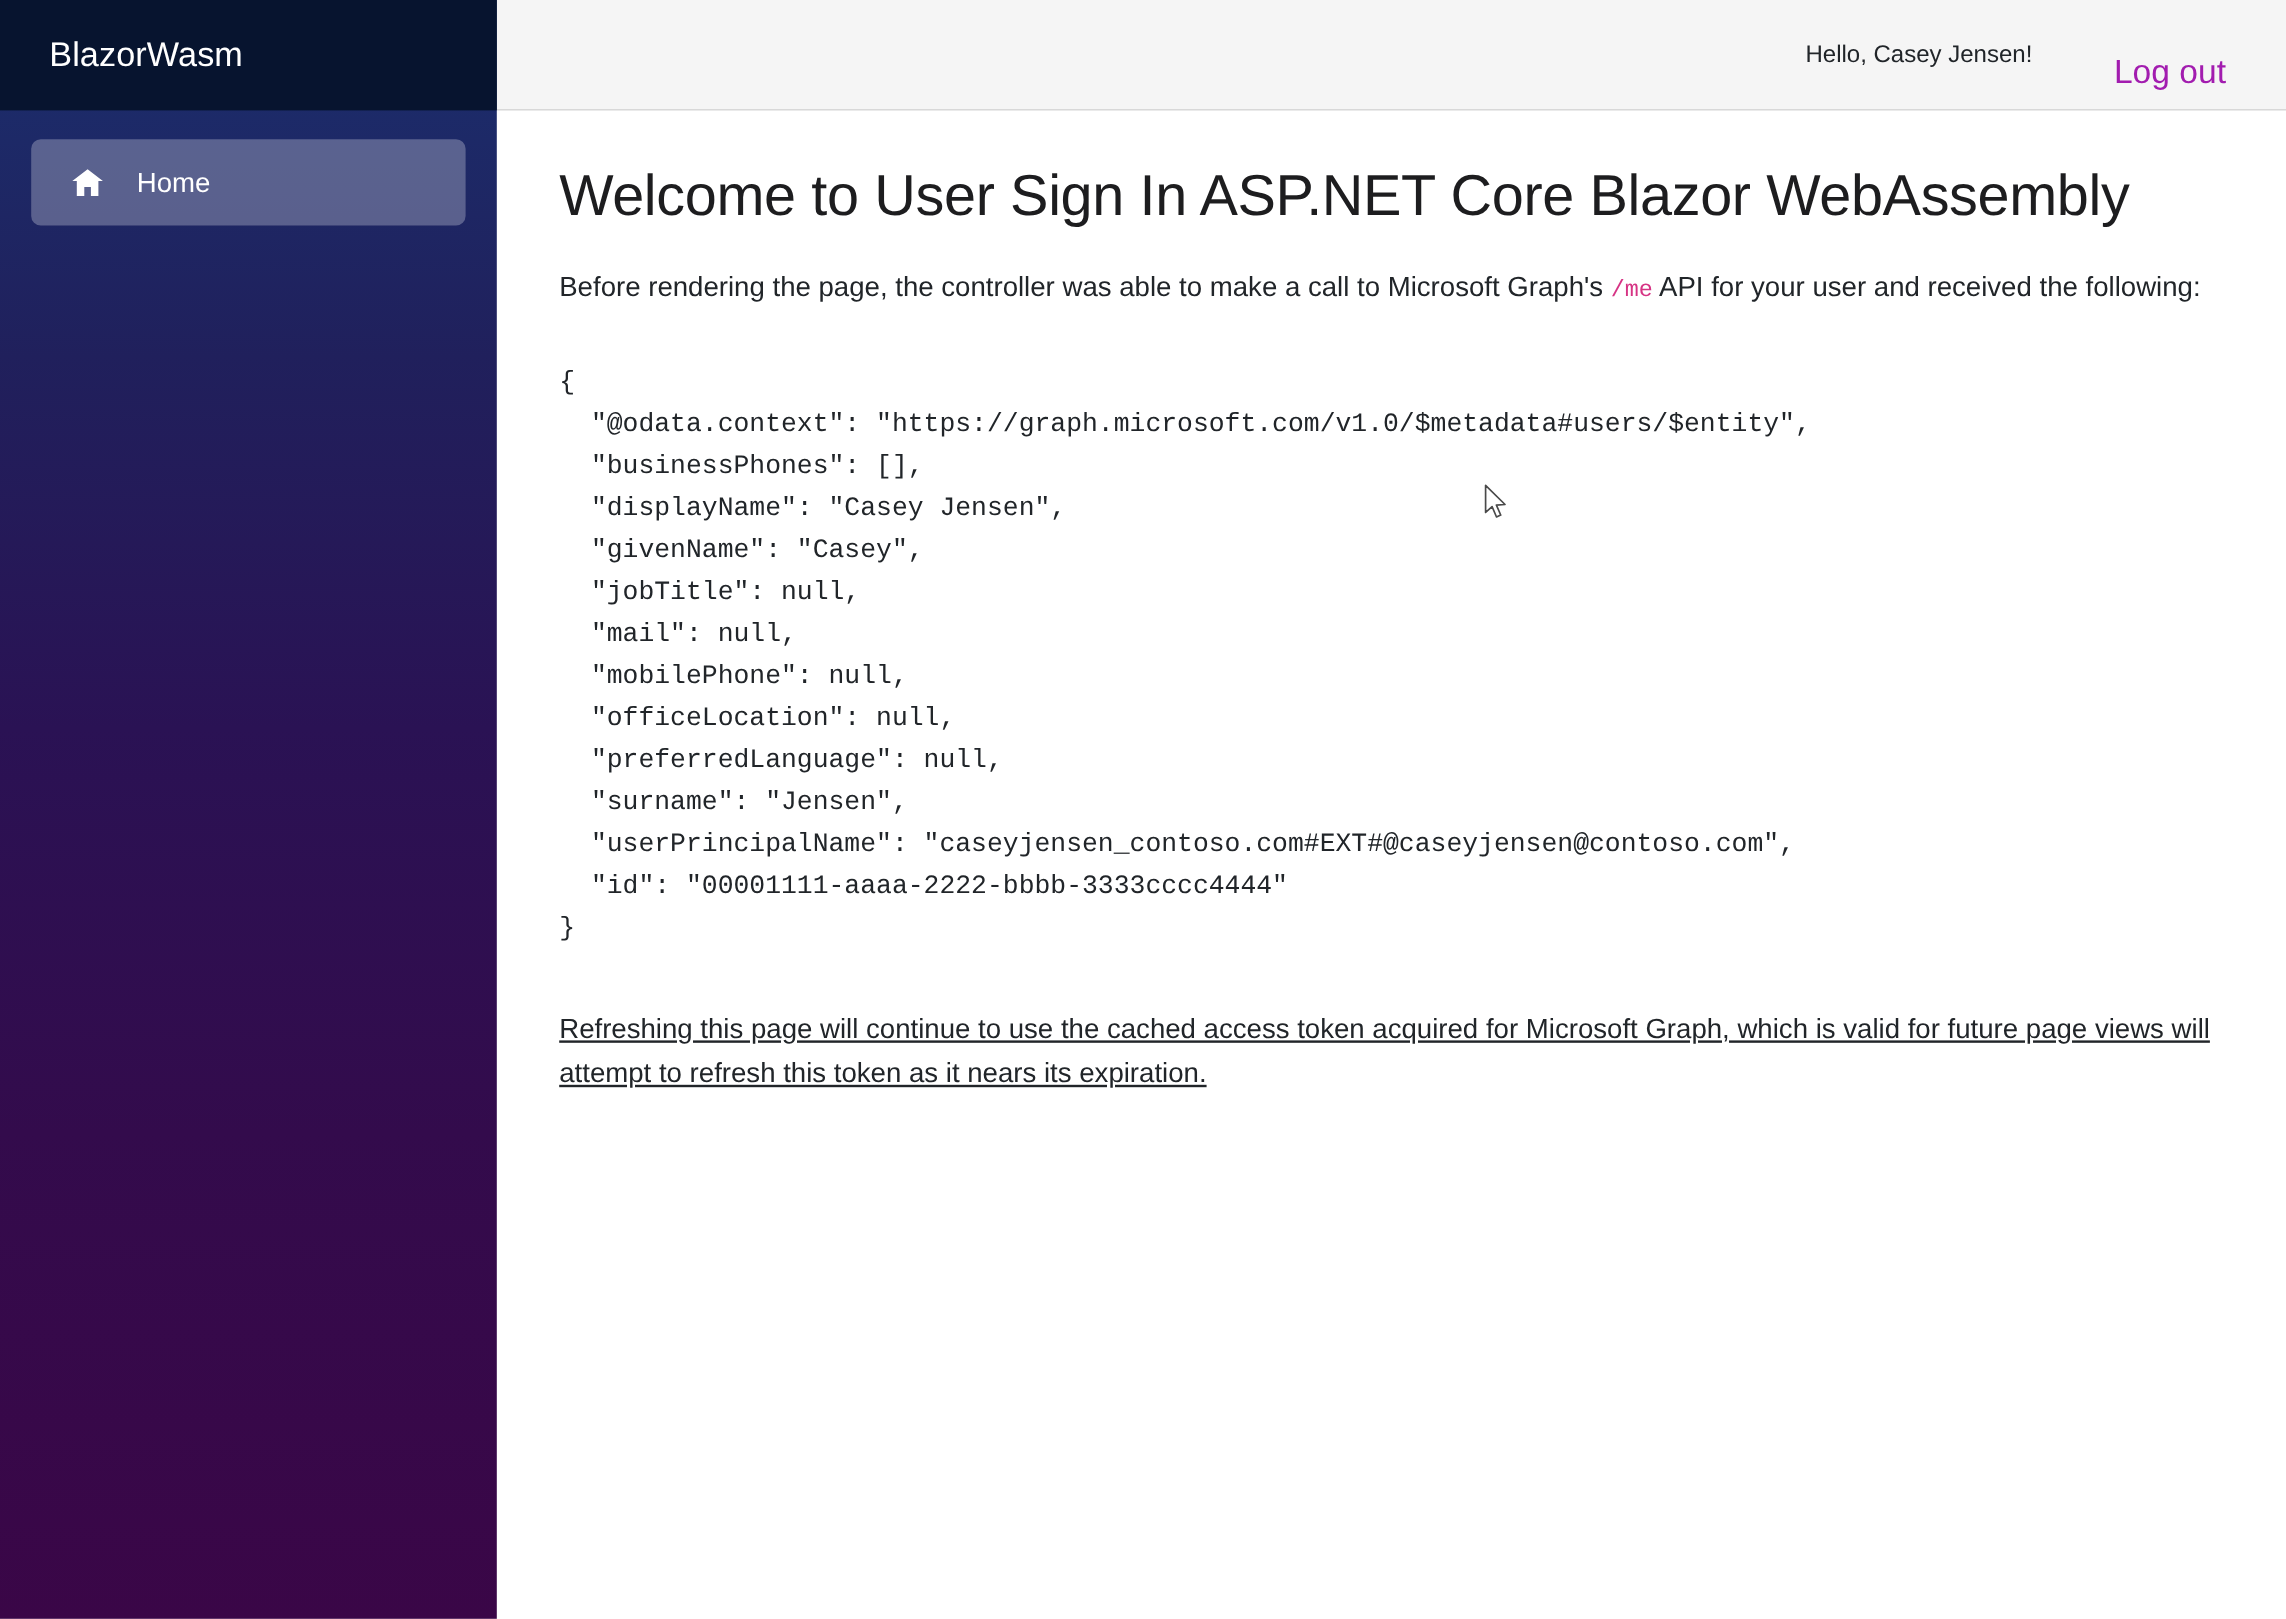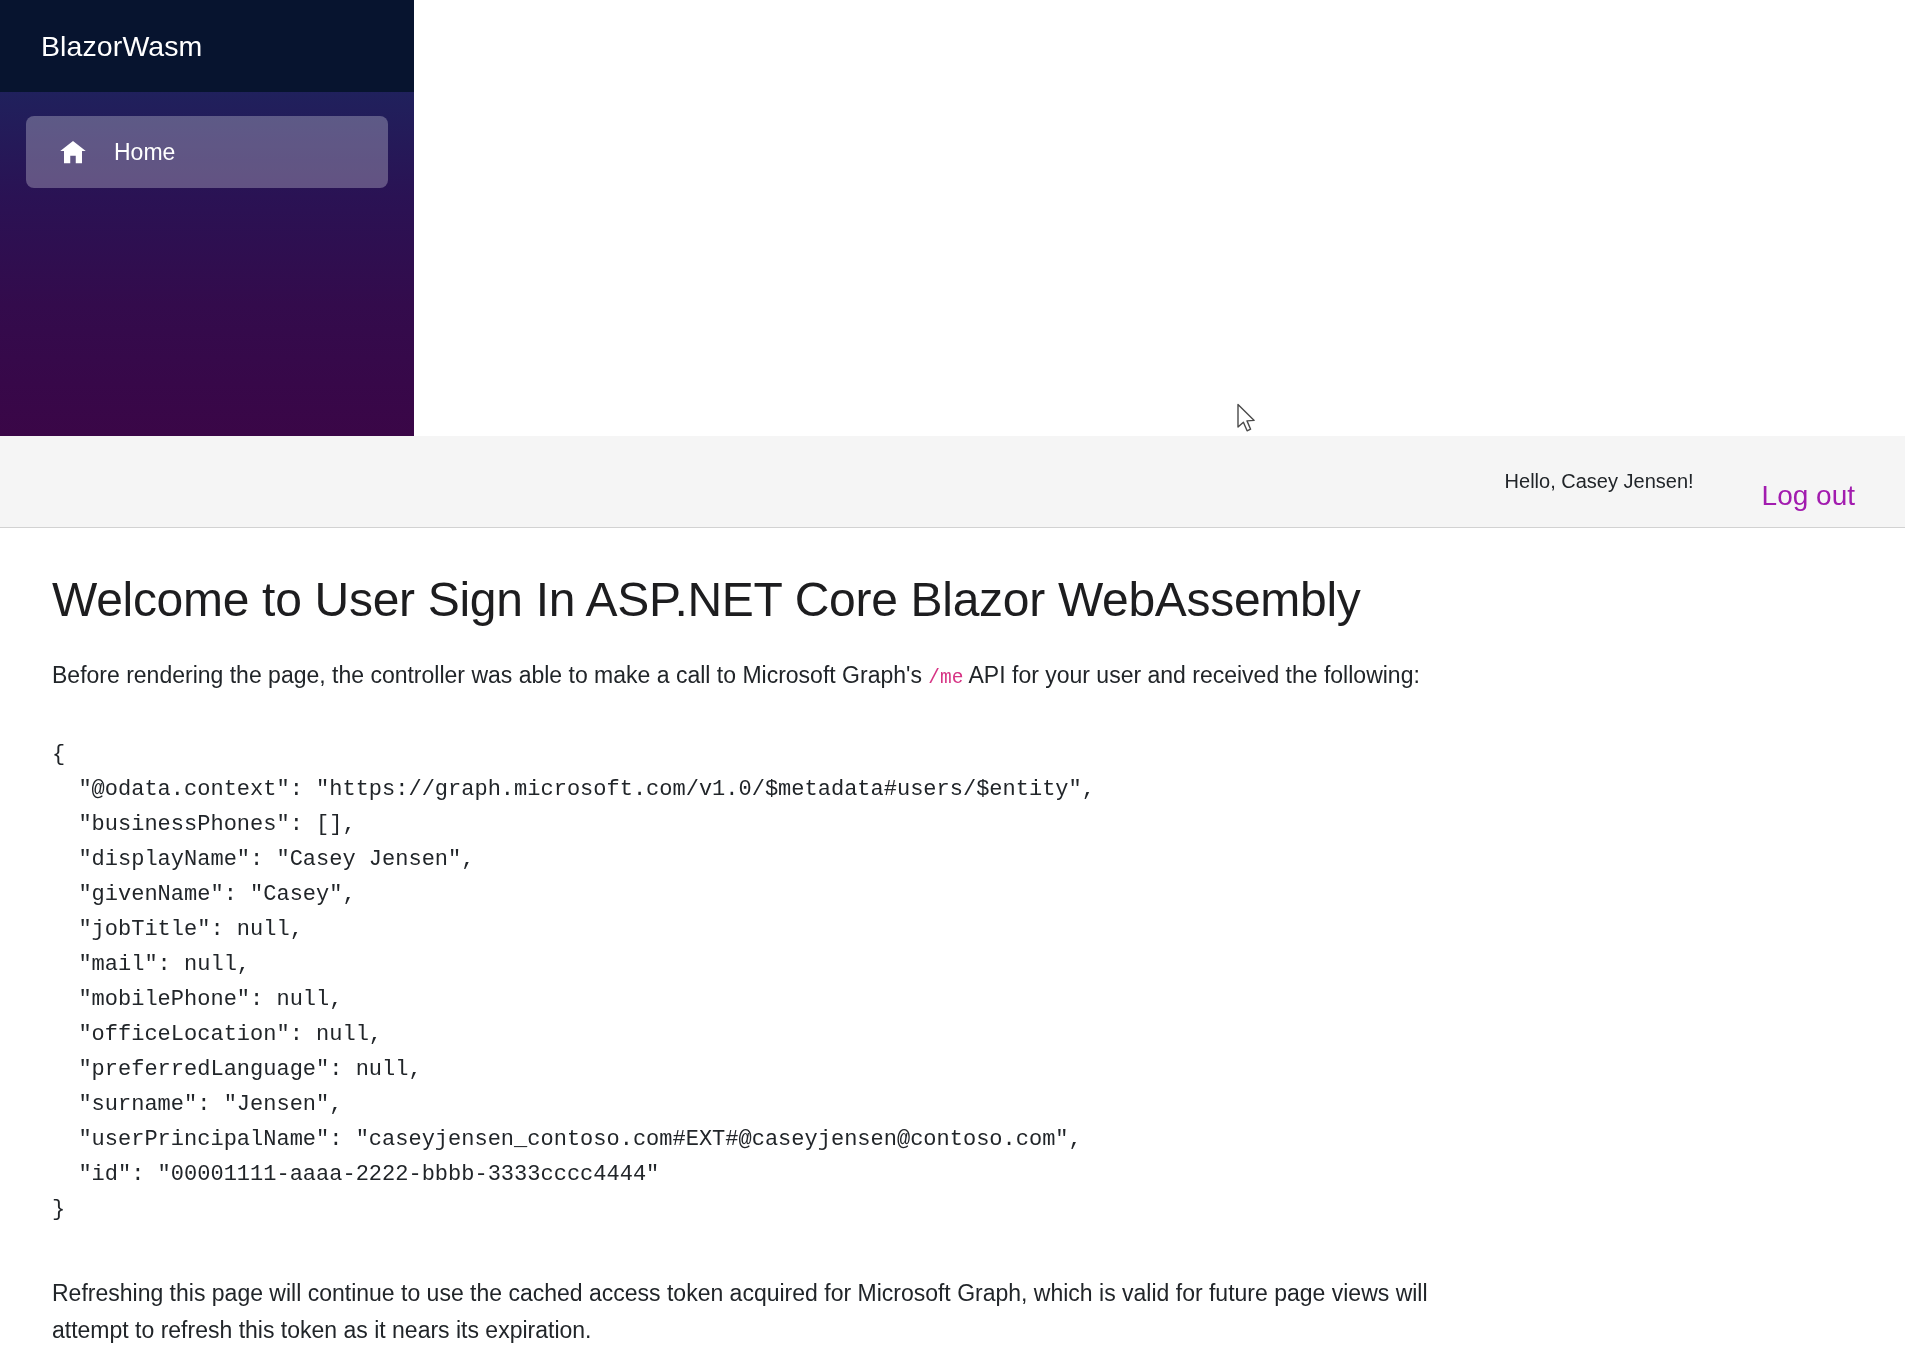--- a/index.html
+++ b/index.html
@@ -14,21 +14,21 @@
     background: #ffffff;
     font-family: "Liberation Sans", sans-serif;
     -webkit-font-smoothing: antialiased;
   }
 
   .page {
     position: relative;
     width: 1905px;
     height: 1349px;
     display: flex;
-    flex-direction: column;
+    flex-direction: row;
   }
 
   
   .sidebar {
     width: 414px;
     min-width: 414px;
     height: 1349px;
     background-image: linear-gradient(180deg, #1b2f6e 0%, #20205c 22%, #2a1254 45%, #330b4c 70%, #3a0647 100%);
     display: flex;
     flex-direction: column;
@@ -174,20 +174,21 @@
     font-size: 22px;
     line-height: 35px;
     color: #212529;
     margin: 42px 0 0 0;
     white-space: pre;
     overflow: visible;
   }
 
   p.body-text.trailing {
     margin-top: 48px;
+    text-decoration: underline;
   }
 
   
   .cursor {
     position: absolute;
     left: 1236px;
     top: 403px;
     width: 22px;
     height: 32px;
     pointer-events: none;

